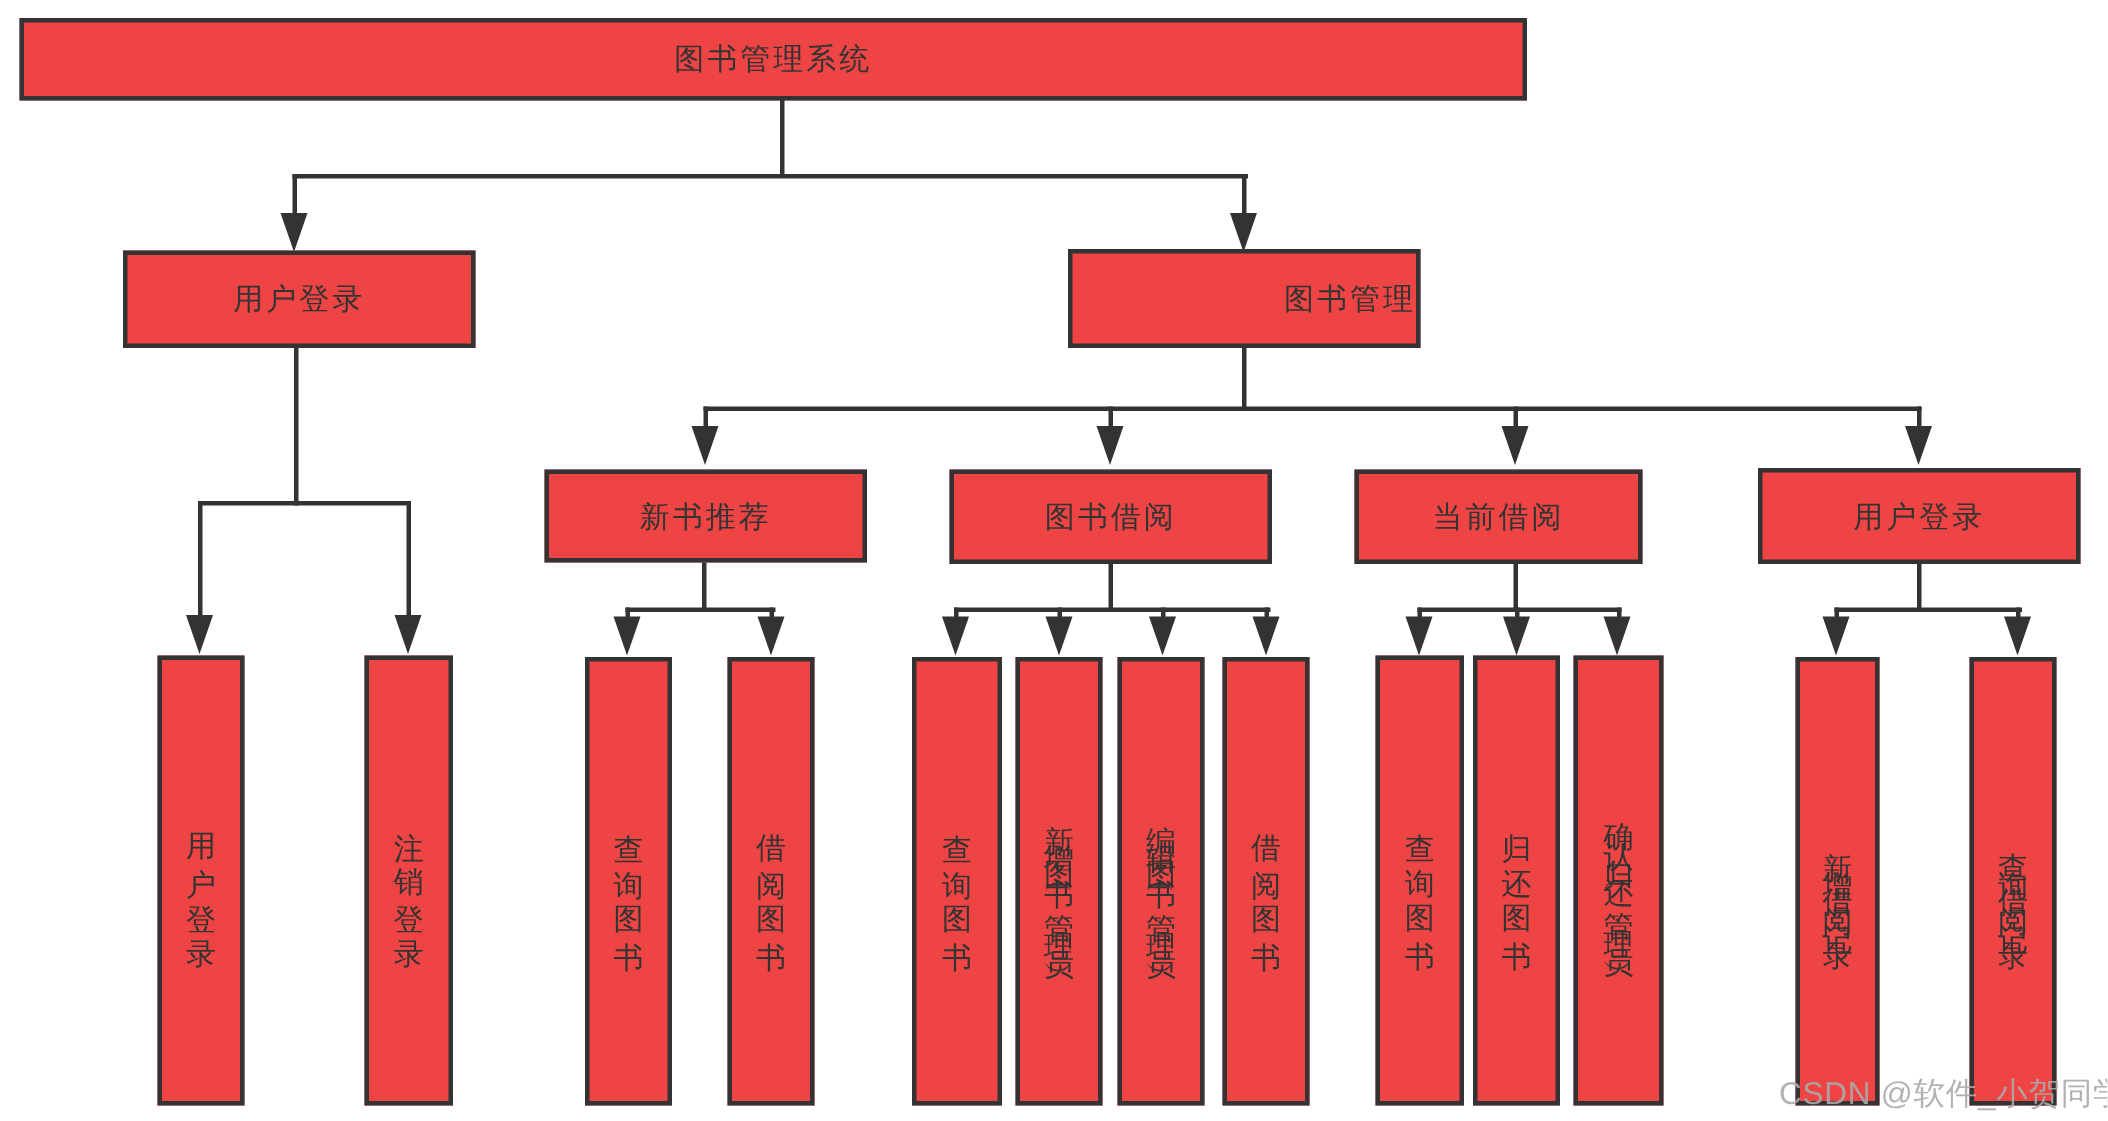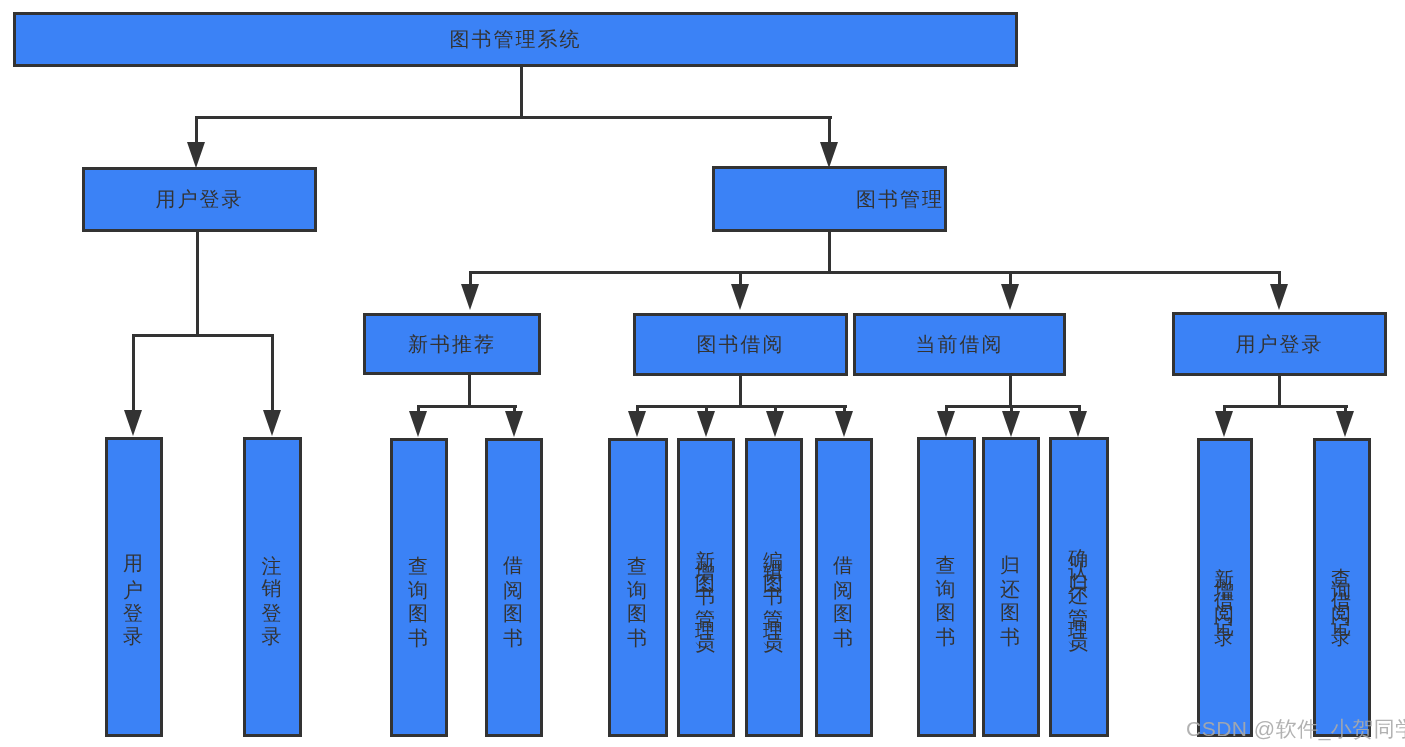--- a/index.html
+++ b/index.html
@@ -2,21 +2,21 @@
 <html><head>
 <meta charset="utf-8">
 <style>
   html,body { margin:0; padding:0; background:#ffffff; }
   .canvas {
     position:relative; width:1405px; height:747px; background:#ffffff;
     font-family:"Liberation Sans", sans-serif; overflow:hidden;
   }
   .box {
     position:absolute; box-sizing:border-box;
-    border:3px solid #333333; background:#3b82f6;
+    border:3px solid #333333; background:#ef4444;
     display:flex; align-items:center; justify-content:center;
     color:#333333; font-size:20px;
   }
   .box .lbl { letter-spacing:2px; white-space:nowrap; }
   .v .lbl { writing-mode:vertical-rl; text-orientation:mixed; letter-spacing:24px; }
   .v6 .lbl { letter-spacing:12px; }
   .v9 .lbl { letter-spacing:12px; font-size:20px; }
   .line { position:absolute; background:#333333; }
   .arrow {
     position:absolute; width:0; height:0;
@@ -63,27 +63,27 @@
   <div class="line" style="left:468.5px; top:271px; width:812px; height:3px;"></div>
   <div class="line" style="left:468.5px; top:271px; width:3px; height:14px;"></div>
   <div class="line" style="left:738.5px; top:271px; width:3px; height:14px;"></div>
   <div class="line" style="left:1008.5px; top:271px; width:3px; height:14px;"></div>
   <div class="line" style="left:1277.5px; top:271px; width:3px; height:14px;"></div>
   <div class="arrow" style="left:461px; top:284px;"></div>
   <div class="arrow" style="left:731px; top:284px;"></div>
   <div class="arrow" style="left:1001px; top:284px;"></div>
   <div class="arrow" style="left:1270px; top:284px;"></div>
 
-  <div class="box" style="left:363px; top:313px; width:178px; height:62px;">
+  <div class="box" style="left:363px; top:313px; width:215px; height:62px;">
     <span class="lbl">新书推荐</span>
   </div>
   <div class="box" style="left:633px; top:313px; width:215px; height:63px;">
     <span class="lbl">图书借阅</span>
   </div>
-  <div class="box" style="left:853px; top:313px; width:213px; height:63px;">
+  <div class="box" style="left:903px; top:313px; width:192px; height:63px;">
     <span class="lbl">当前借阅</span>
   </div>
   <div class="box" style="left:1172px; top:312px; width:215px; height:64px;">
     <span class="lbl">用户登录</span>
   </div>
 
   <div class="line" style="left:467.5px; top:375px; width:3px; height:33px;"></div>
   <div class="line" style="left:416.5px; top:405px; width:100px; height:3px;"></div>
   <div class="line" style="left:416.5px; top:405px; width:3px; height:9px;"></div>
   <div class="line" style="left:512.5px; top:405px; width:3px; height:9px;"></div>

